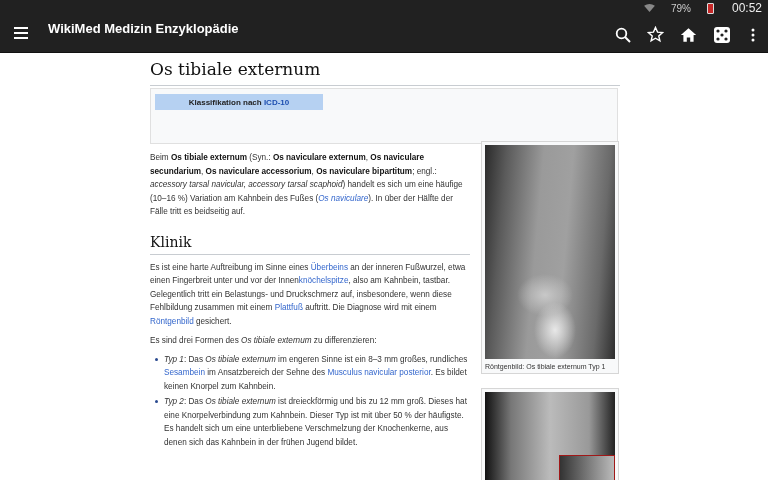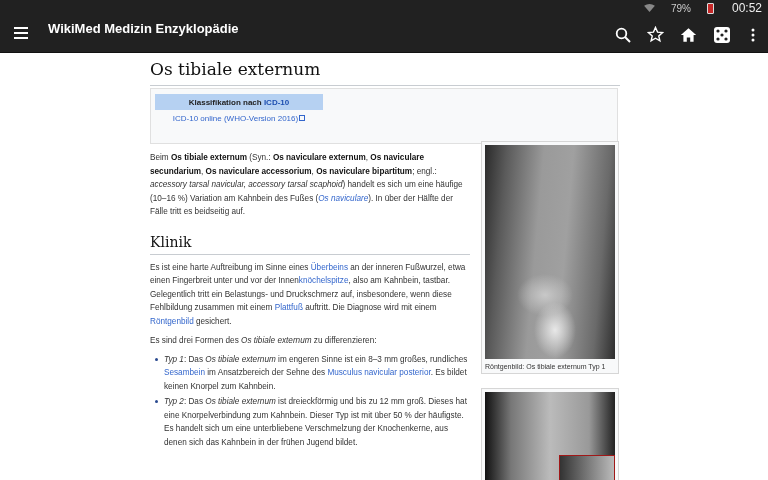--- a/index.html
+++ b/index.html
@@ -116,23 +116,20 @@
 
 <div class="content">
   <h1 class="page-title">Os tibiale externum</h1>
 
   <div class="infobox">
     <table>
       <tbody>
           <tr>
         <th colspan="2"><span>Klassifikation nach </span><a class="link">ICD-10</a></th>
       </tr>
-      <tr>
-        <td colspan="2" class="ext"><a><span>ICD-10 online (WHO-Version 2016)</span><span class="ext-icon"></span></a></td>
-      </tr>
     </tbody>
       </table>
   </div>
 
   <p class="intro"><span>Beim </span><b>Os tibiale externum</b><span> (Syn.: </span><b>Os naviculare externum</b><span>, </span><b>Os naviculare secundarium</b><span>, </span><b>Os naviculare accessorium</b><span>, </span><b>Os naviculare bipartitum</b><span>; engl.: </span><i>accessory tarsal navicular, accessory tarsal scaphoid</i><span>) handelt es sich um eine häufige (10–16 %) Variation am Kahnbein des Fußes (</span><a><i>Os naviculare</i></a><span>). In über der Hälfte der Fälle tritt es beidseitig auf.</span></p>
 
   <h2>Klinik</h2>
   <p class="sec-p"><span>Es ist eine harte Auftreibung im Sinne eines </span><a>Überbeins</a><span> an der inneren Fußwurzel, etwa einen Fingerbreit unter und vor der Innen</span><a>knöchelspitze</a><span>, also am Kahnbein, tastbar. Gelegentlich tritt ein Belastungs- und Druckschmerz auf, insbesondere, wenn diese Fehlbildung zusammen mit einem </span><a>Plattfuß</a><span> auftritt. Die Diagnose wird mit einem </span><a>Röntgenbild</a><span> gesichert.</span></p>
 
   <p class="sec-p"><span>Es sind drei Formen des </span><i>Os tibiale externum</i><span> zu differenzieren:</span></p>

